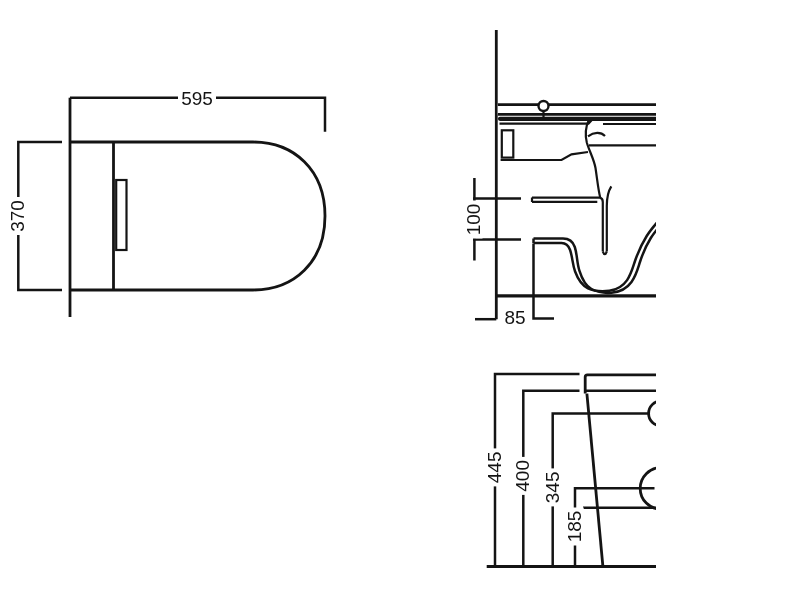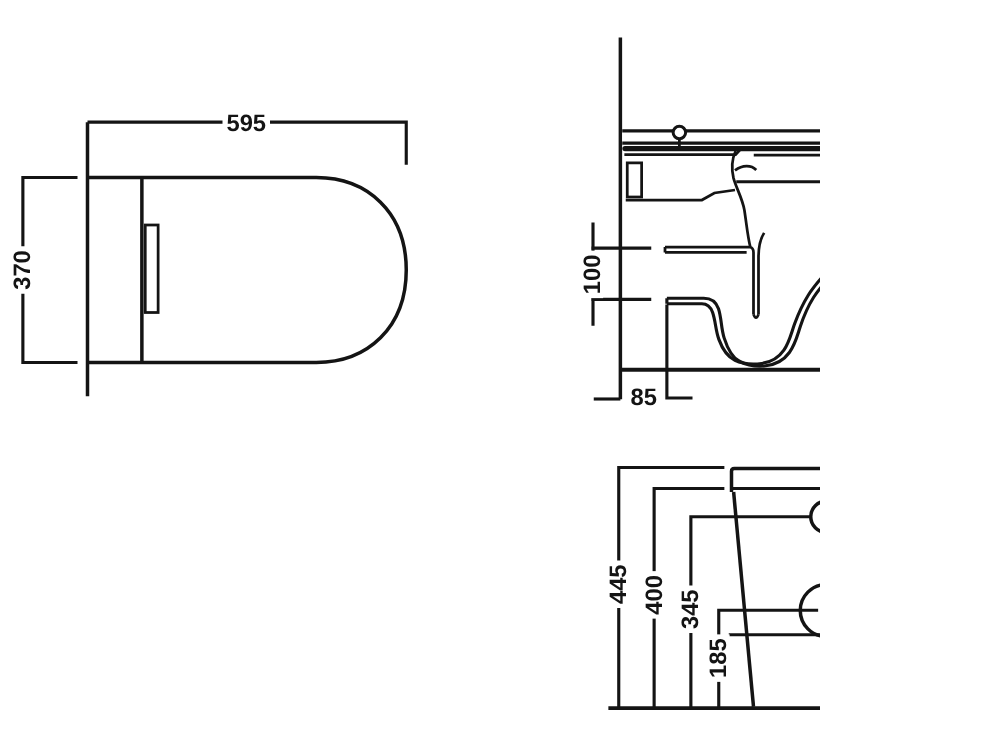--- a/index.html
+++ b/index.html
@@ -1,16 +1,16 @@
 <!DOCTYPE html>
 <html style="--line: #141414; --bg: #ffffff;"><head>
 <meta charset="utf-8">
 <style>
   html,body{margin:0;padding:0;background:#fff;}
-  .canvas{width:656px;height:600px;background:var(--bg,#fff);position:relative;overflow:hidden;font-weight:bold;}
+  .canvas{width:656px;height:600px;background:var(--bg,#fff);position:relative;overflow:hidden;}
   svg{display:block;}
   .ln{fill:none;stroke:var(--line,#141414);stroke-linejoin:miter;}
   .o{stroke-width:2.8;}
   .i{stroke-width:2.2;}
   .d{stroke-width:2.5;}
   .fl{fill:#fff;stroke:var(--line,#141414);}
   .seat{stroke-width:4.2;stroke-linecap:round;}
   .floorthin{stroke-width:1.3;}
   .halo{fill:#fff;stroke:none;}
   .txt{font-family:"Liberation Sans",sans-serif;font-size:19px;fill:var(--line,#141414);text-anchor:middle;}

